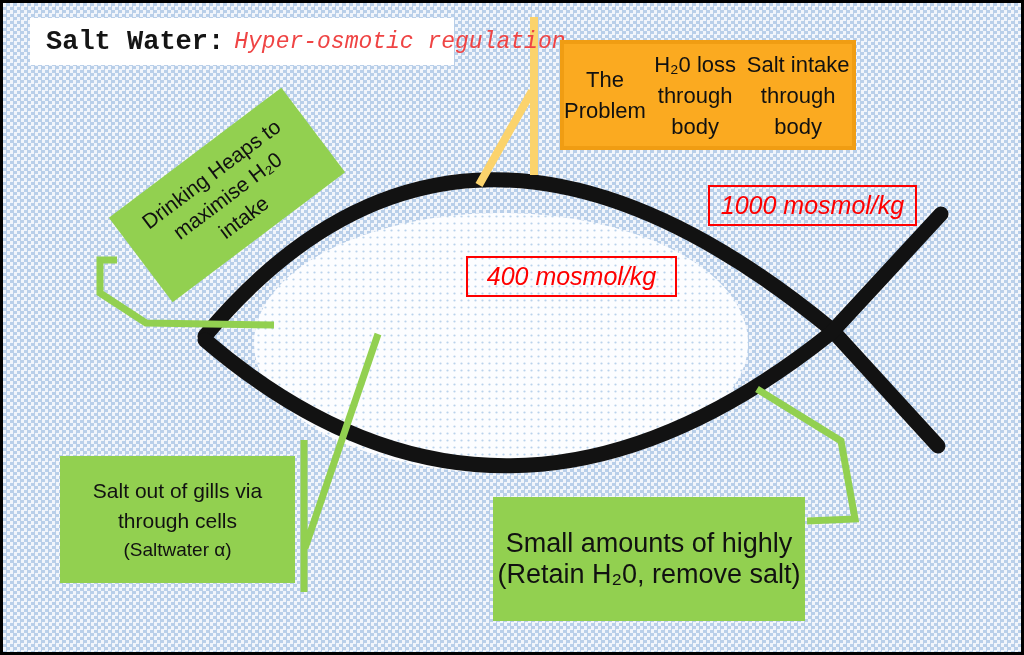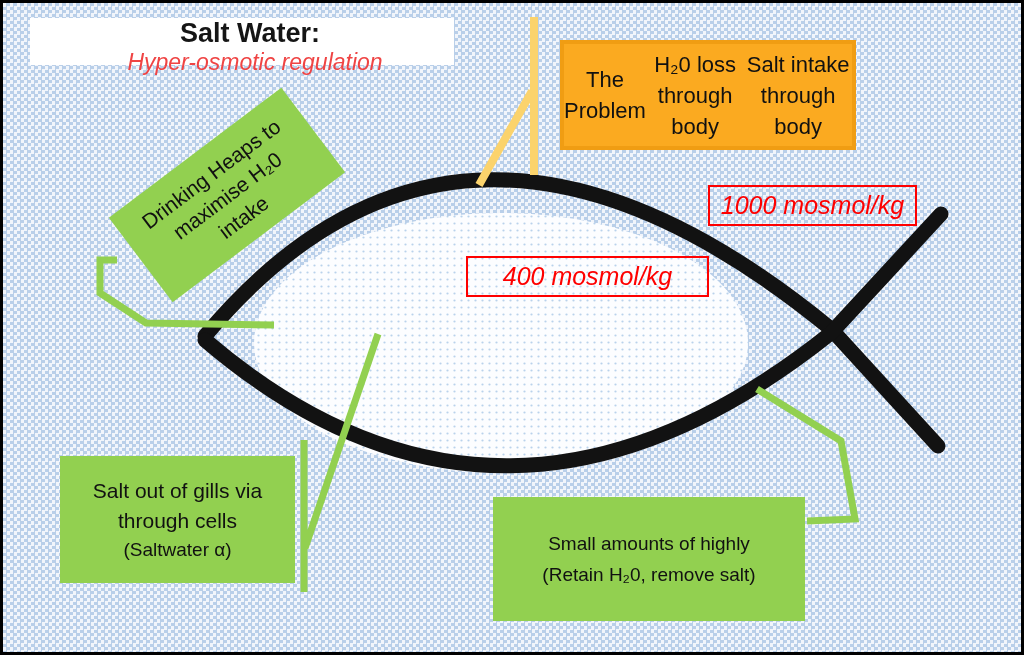--- a/index.html
+++ b/index.html
@@ -15,23 +15,22 @@
     font-family:"Liberation Sans", sans-serif;
     color:#111;
   }
   svg.layer { position:absolute; left:0; top:0; width:1018px; height:649px; }
 
   .title-box {
     position:absolute; left:27px; top:15px; width:424px; height:47px;
     background:#ffffff;
     display:flex; align-items:center;
     padding-left:16px; box-sizing:border-box;
-    font-family:Liberation Sans, sans-serif;
+    font-family:Liberation Mono, monospace;
     white-space:nowrap;
-    flex-direction:column;
   }
   .title-main { font-weight:700; font-size:27px; color:#151515; }
   .title-sub  { font-style:italic; font-size:23px; margin-left:10px; color:#ef4444; }
 
   .problem-box {
     position:absolute; left:557px; top:37px; width:296px; height:110px;
     box-sizing:border-box;
     background:#fbaa20; border:4px solid #f09d13;
     display:flex; flex-direction:row; justify-content:center; align-items:center;
     text-align:center; font-size:22px; line-height:31px;
@@ -44,31 +43,31 @@
     display:flex; flex-direction:column; justify-content:center; align-items:center;
     text-align:center; font-size:21px; line-height:27px;
   }
 
   .red-label {
     position:absolute; box-sizing:border-box;
     border:2px solid #fe0000; color:#fe0000;
     display:flex; align-items:center; justify-content:center;
     font-size:25px; white-space:nowrap;font-style:italic;
   }
-  .red-label.inside  { left:463px; top:253px; width:243px; height:41px; }
+  .red-label.inside  { left:463px; top:253px; width:211px; height:41px; }
   .red-label.outside { left:705px; top:182px; width:209px; height:41px; }
 
   .green-box {
     position:absolute; background:#92d050;
     display:flex; flex-direction:column; justify-content:center; align-items:center;
     text-align:center;
   }
   .gills-box { left:57px; top:453px; width:235px; height:127px; font-size:21px; line-height:30px; }
   .gills-box .small { font-size:19px; line-height:28px; }
-  .urine-box { left:490px; top:494px; width:312px; height:124px; font-size:19px; line-height:31px; }
+  .urine-box { left:490px; top:494px; width:312px; height:124px; font-size:27px; line-height:31px; }
 </style>
 </head>
 <body>
 
 <div class="canvas">
 
   <svg class="layer" viewBox="0 0 1018 649">
     <defs>
       <pattern id="innerDots" width="7" height="7" patternUnits="userSpaceOnUse">
         <rect width="7" height="7" fill="#fcfdff"></rect>

